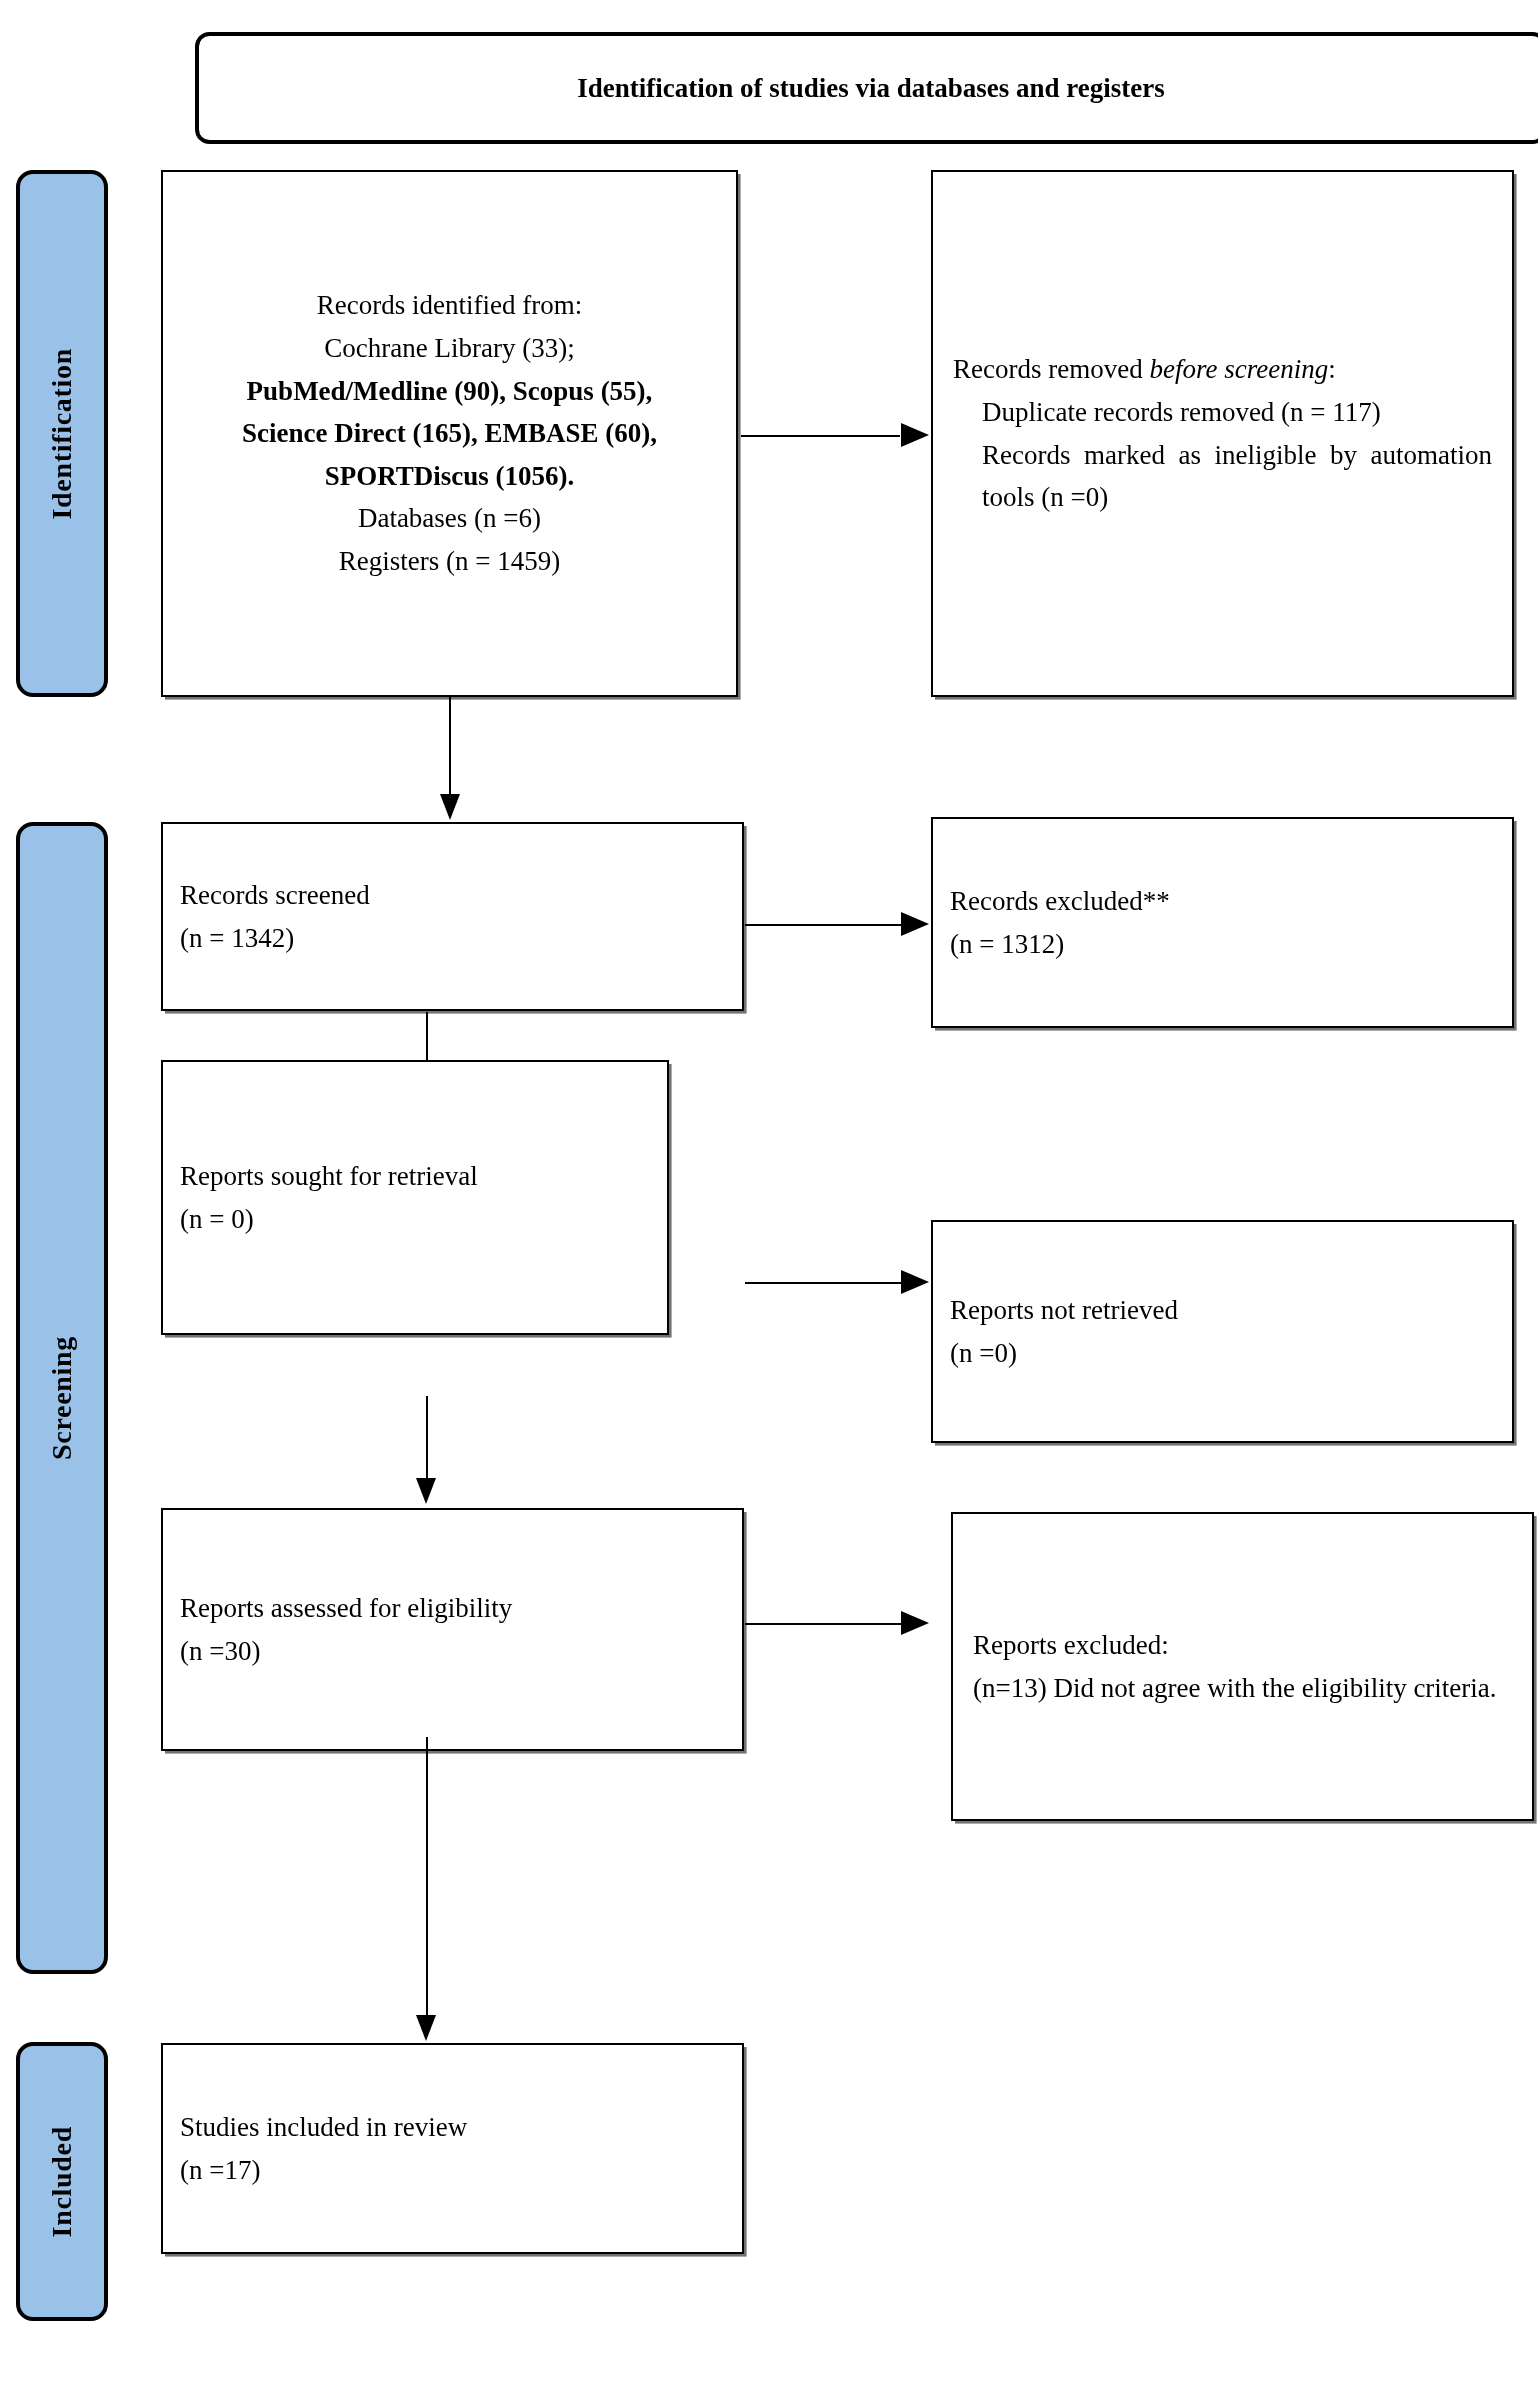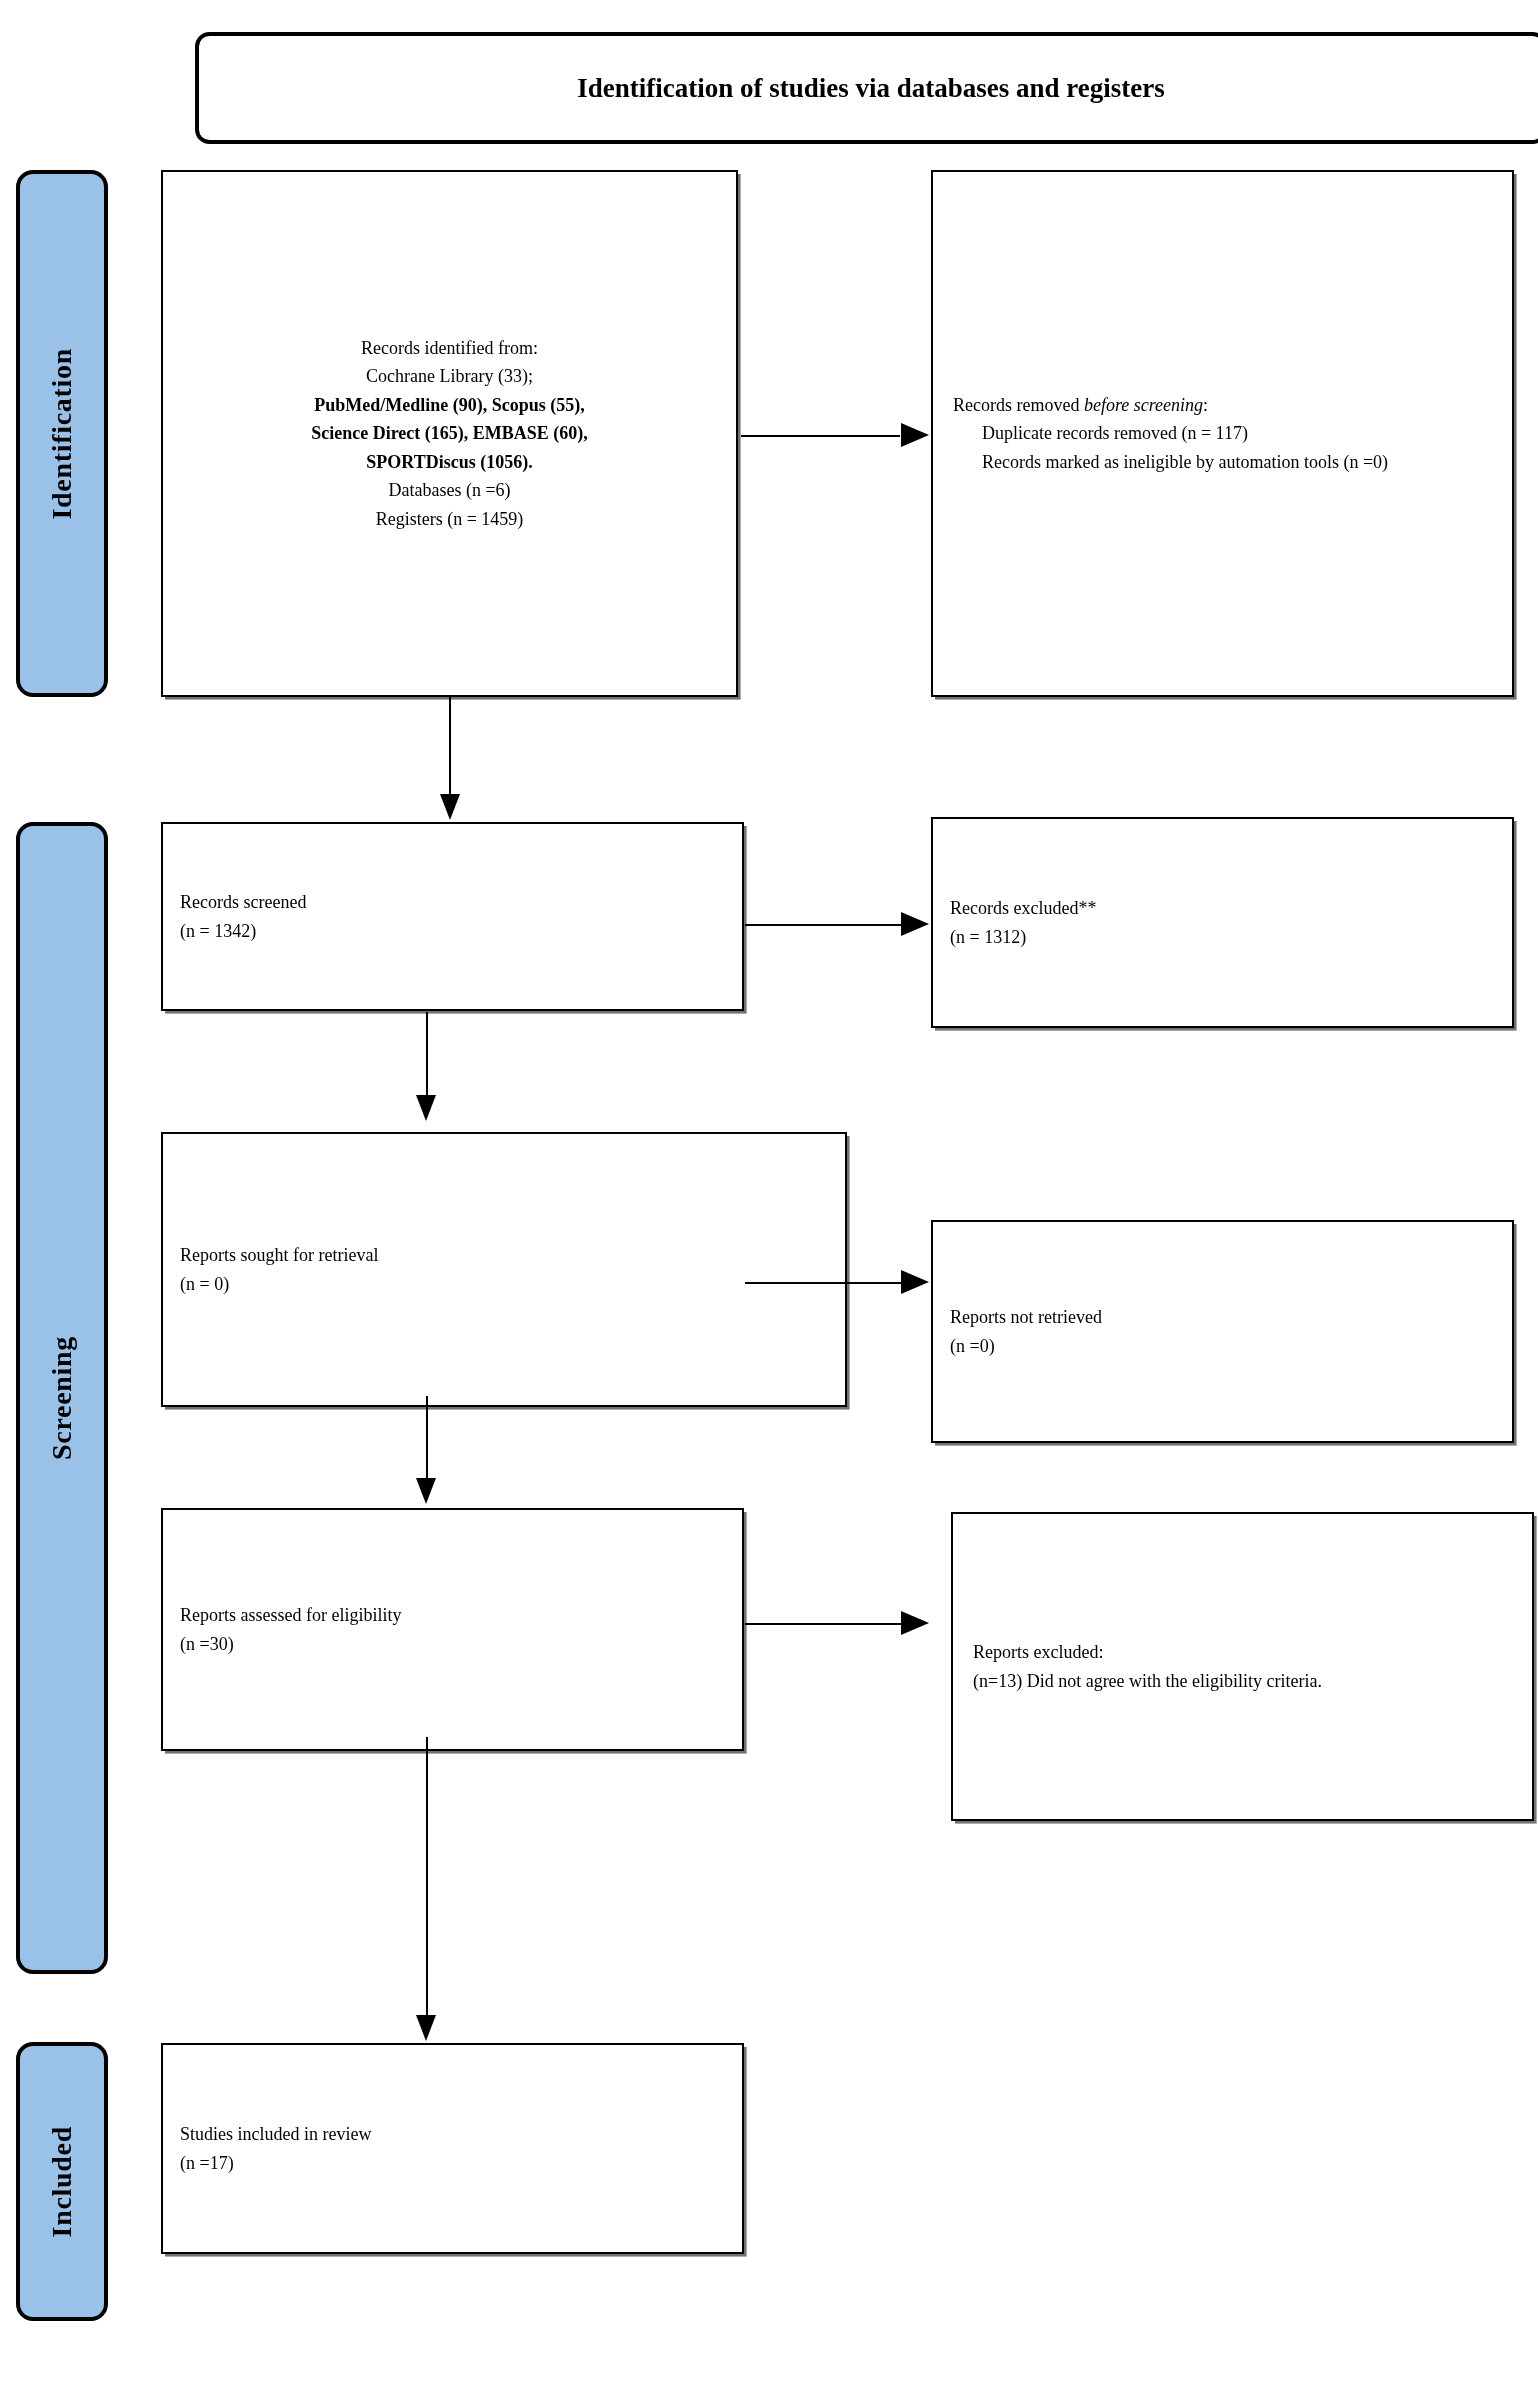--- a/index.html
+++ b/index.html
@@ -67,21 +67,21 @@
     box-sizing: border-box;
     box-shadow: 3.3px 3.3px 0 -0.7px rgba(0,0,0,0.55);
     padding: 6.6px 17px;
     display: flex;
     flex-direction: column;
     justify-content: center;
   }
   .flow-box.center { text-align: center; }
 
   .line {
-    font-size: 18px;
+    font-size: 27px;
     line-height: 1.58;
   }
   .line.bold { font-weight: bold; }
   .line.just {
     text-align: justify;
     text-align-last: left;
   }
   .line.hang {
     padding-left: 29px;
   }
@@ -167,21 +167,21 @@
     <div class="line">Records excluded**</div>
     <div class="line">(n = 1312)</div>
   </div>
 
   <div class="h-line" style="left:745px; top:924px; width:156px;"></div>
   <div class="arrow-right" style="left:901px; top:912px;"></div>
 
   <div class="v-line" style="left:426px; top:1012px; height:86px;"></div>
   <div class="arrow-down" style="left:416px; top:1095px;"></div>
 
-  <div class="flow-box" style="left:161px; top:1132px; width:686px; height:275px;">
+  <div class="flow-box" style="left:161px; top:1060px; width:508px; height:275px;">
     <div class="line">Reports sought for retrieval</div>
     <div class="line">(n = 0)</div>
   </div>
 
   <div class="flow-box" style="left:931px; top:1220px; width:583px; height:223px;">
     <div class="line">Reports not retrieved</div>
     <div class="line">(n =0)</div>
   </div>
 
   <div class="h-line" style="left:745px; top:1282px; width:156px;"></div>

